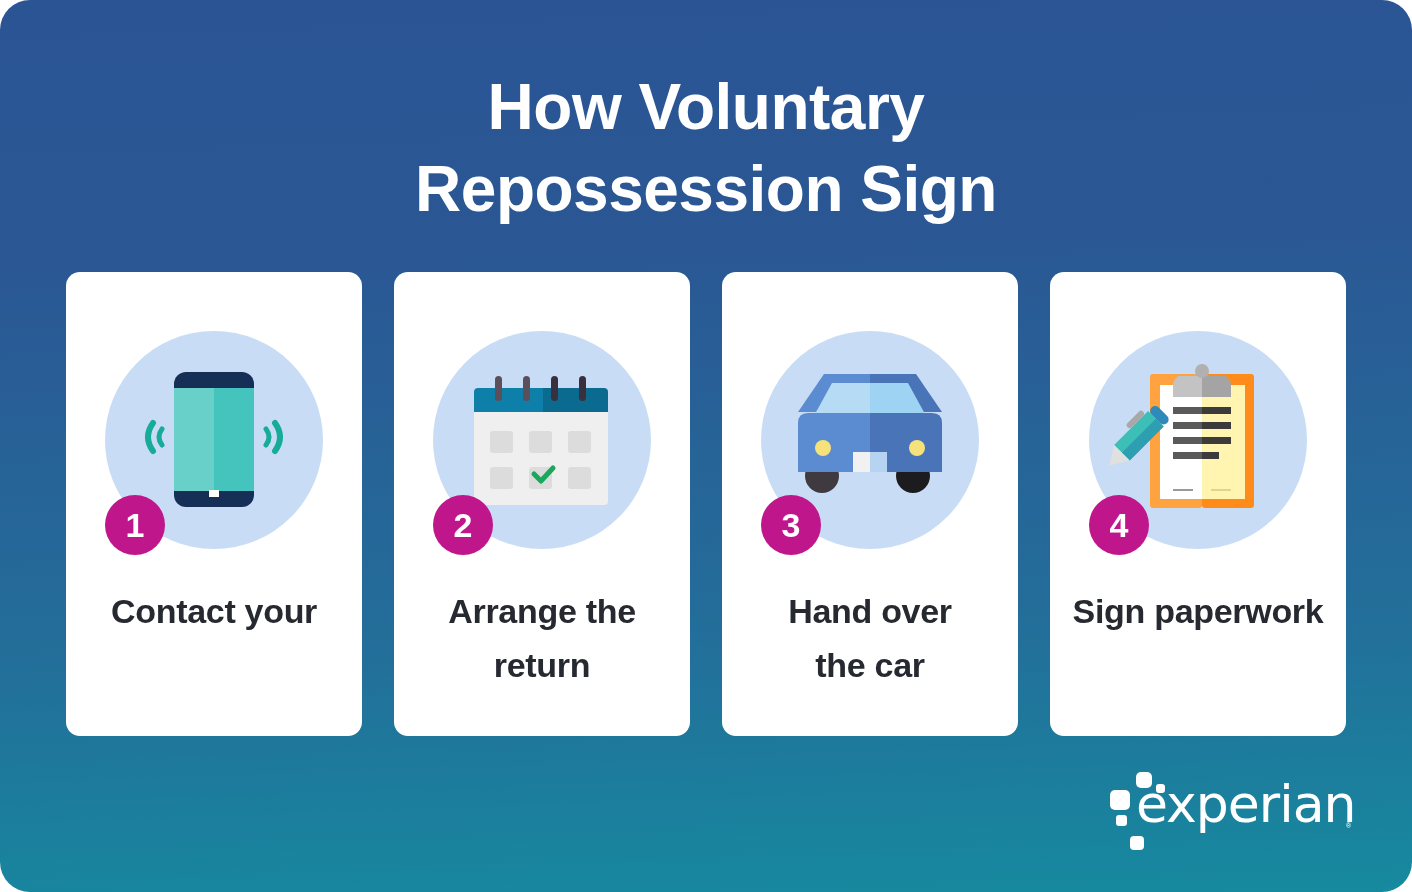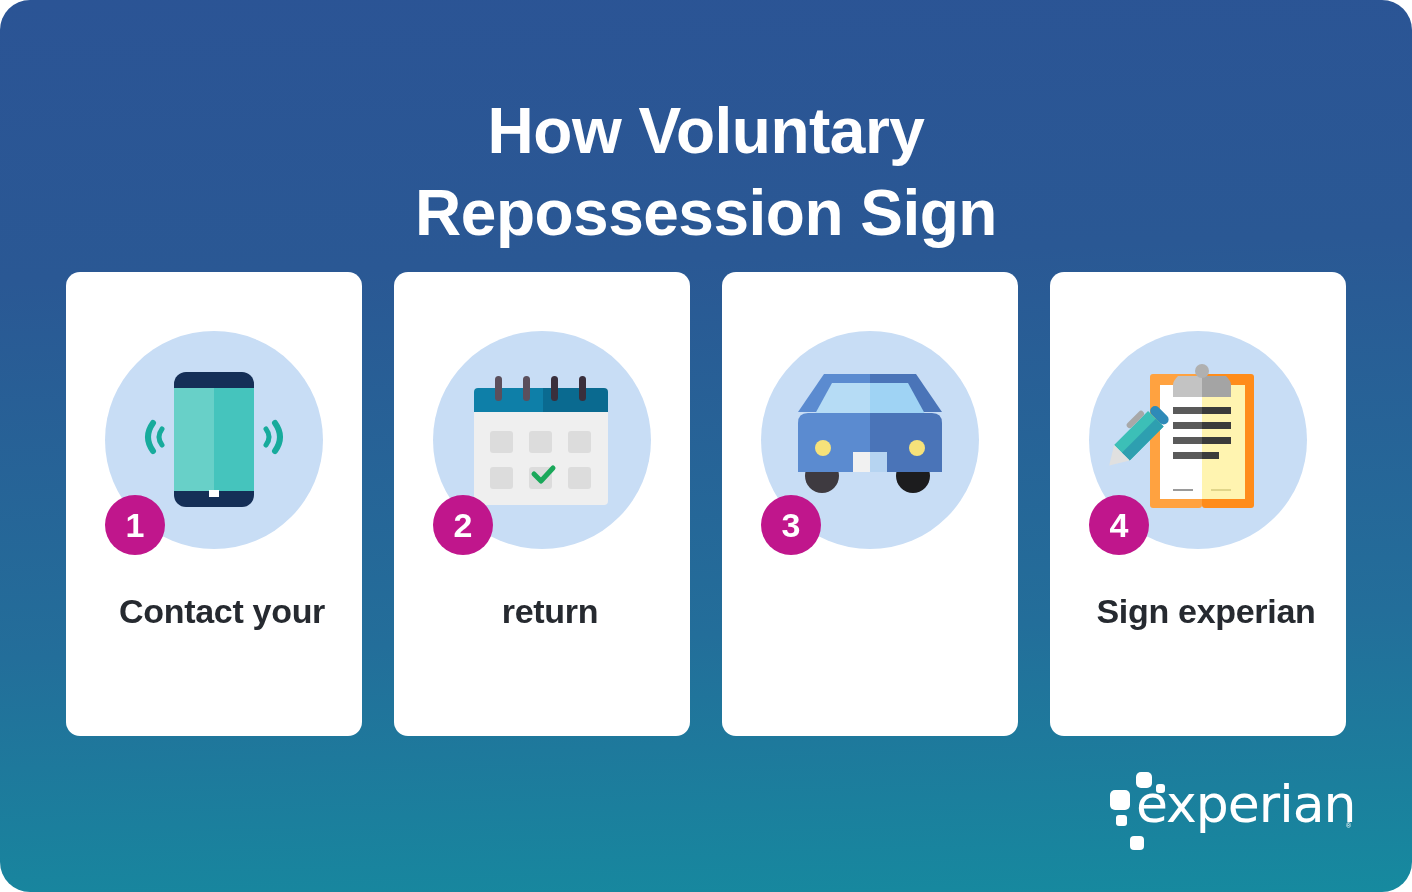--- a/index.html
+++ b/index.html
@@ -4,40 +4,40 @@
 <style>
   html, body { margin:0; padding:0; background:#ffffff; }
   body { width:1412px; height:892px; overflow:hidden; font-family:"Liberation Sans", "DejaVu Sans", sans-serif; }
   .frame {
     position:absolute; left:0; top:0; width:1412px; height:892px;
     border-radius:30px; overflow:hidden;
     background: linear-gradient(178deg, #2b5495 0%, #2a5894 30%, #236e9a 70%, #168a9f 100%);
   }
   .title {
     position:absolute; left:0; top:66px; width:1412px; text-align:center;
-    color:#ffffff; font-weight:bold; font-size:64px; line-height:82px; letter-spacing:-0.5px;margin-top:24px;
+    color:#ffffff; font-weight:bold; font-size:64px; line-height:82px; letter-spacing:-0.5px;
   }
   .title div { display:block; }
   .card {
     position:absolute; top:272px; width:296px; height:464px;
     background:#ffffff; border-radius:14px;
   }
   .circle {
     position:absolute; left:39px; top:59px; width:218px; height:218px;
     border-radius:50%; background:#c8ddf5;
   }
   .icon { position:absolute; left:39px; top:59px; width:218px; height:218px; }
   .badge {
     position:absolute; left:39px; top:223px; width:60px; height:60px; border-radius:50%;
     background:#c0168c; color:#fff; font-weight:bold; font-size:34px;
     display:flex; align-items:center; justify-content:center;
   }
   .label {
     position:absolute; left:0; top:312px; width:296px; text-align:center;
-    color:#262a30; font-weight:bold; font-size:34px; line-height:54px; letter-spacing:-0.3px;margin-left:8px;
+    color:#262a30; font-weight:bold; font-size:34px; line-height:54px; letter-spacing:-0.3px;
   }
   .label div { display:block; }
   .logo { position:absolute; left:1108px; top:770px; width:250px; height:84px;text-align:right; }
   .logo-word {
     position:absolute; left:28px; top:4px; color:#fff; font-size:52px; letter-spacing:-1px;
     font-family:"DejaVu Sans", sans-serif; font-weight:normal;
   }
   .sq { position:absolute; background:#fff; border-radius:5px; }
   .reg { position:absolute; left:238px; top:52px; color:#fff; font-size:7px; }
 </style>
@@ -82,20 +82,21 @@
       <rect x="57" y="100" width="23" height="22" rx="3" fill="#dcdcdc"></rect>
       <rect x="96" y="100" width="23" height="22" rx="3" fill="#dcdcdc"></rect>
       <rect x="135" y="100" width="23" height="22" rx="3" fill="#dcdcdc"></rect>
       <rect x="57" y="136" width="23" height="22" rx="3" fill="#dcdcdc"></rect>
       <rect x="96" y="136" width="23" height="22" rx="3" fill="#dcdcdc"></rect>
       <rect x="135" y="136" width="23" height="22" rx="3" fill="#dcdcdc"></rect>
       <path d="M101 143 l7 7 l12 -13" stroke="#1aa85a" stroke-width="5" fill="none" stroke-linecap="round" stroke-linejoin="round"></path>
     </svg>
     <div class="badge">2</div>
     <div class="label">
+      <div>Arrange the</div>
       <div>return</div>
     </div>
   </div>
 
   <div class="card" style="left:722px;">
     <div class="circle"></div>
     <svg class="icon" viewBox="0 0 218 218">
       <rect x="44" y="128" width="34" height="34" rx="17" fill="#3e3a40"></rect>
       <rect x="135" y="128" width="34" height="34" rx="17" fill="#1c1c1e"></rect>
       <path d="M63 43 h46 v38 h-72 z" fill="#5b8bd0"></path>
@@ -103,20 +104,24 @@
       <path d="M71 52 h38 v31 h-55 z" fill="#b6dcf5"></path>
       <path d="M109 52 h38 l17 31 h-55 z" fill="#9fd3f4"></path>
       <path d="M37 92 q0 -10 10 -10 h62 v59 h-72 z" fill="#5b8bd0"></path>
       <path d="M109 82 h62 q10 0 10 10 v49 h-72 z" fill="#4a74b8"></path>
       <circle cx="62" cy="117" r="8" fill="#f6e27a"></circle>
       <circle cx="156" cy="117" r="8" fill="#f6e27a"></circle>
       <rect x="92" y="121" width="17" height="20" fill="#f1f1f1"></rect>
       <rect x="109" y="121" width="17" height="20" fill="#b6d4f1"></rect>
     </svg>
     <div class="badge">3</div>
+    <div class="label">
+      <div>Hand over</div>
+      <div>the car</div>
+    </div>
   </div>
 
   <div class="card" style="left:1050px;">
     <div class="circle"></div>
     <svg class="icon" viewBox="0 0 218 218">
       <rect x="61" y="43" width="52" height="134" rx="3" fill="#ffa240"></rect>
       <rect x="113" y="43" width="52" height="134" rx="3" fill="#ff8c1a"></rect>
       <rect x="71" y="54" width="42" height="114" fill="#ffffff"></rect>
       <rect x="113" y="54" width="43" height="114" fill="#fff4b0"></rect>
       <path d="M89 45 h24 v21 h-29 v-12 q0 -4 5 -9 z" fill="#c3c3c3"></path>
@@ -135,21 +140,21 @@
       <g transform="rotate(45 52 104)">
         <rect x="40" y="72" width="22" height="10" rx="5" fill="#2e8ab8"></rect>
         <rect x="40" y="82" width="22" height="48" fill="#3cbfb7"></rect>
         <rect x="51" y="82" width="11" height="48" fill="#2e9fb0"></rect>
         <path d="M40 130 h22 l-11 18 z" fill="#e0e0e0"></path>
         <rect x="34" y="86" width="6" height="22" rx="3" fill="#a8a8a8"></rect>
       </g>
     </svg>
     <div class="badge">4</div>
     <div class="label">
-      <div>Sign experian</div>
+      <div>Sign paperwork</div>
     </div>
   </div>
 
   <div class="logo">
     <div class="sq" style="left:28px;top:2px;width:16px;height:16px;"></div>
     <div class="sq" style="left:48px;top:14px;width:9px;height:9px;border-radius:3px;"></div>
     <div class="sq" style="left:2px;top:20px;width:20px;height:20px;"></div>
     <div class="sq" style="left:8px;top:45px;width:11px;height:11px;border-radius:3px;"></div>
     <div class="sq" style="left:22px;top:66px;width:14px;height:14px;border-radius:4px;"></div>
     <div class="logo-word">experian</div>

